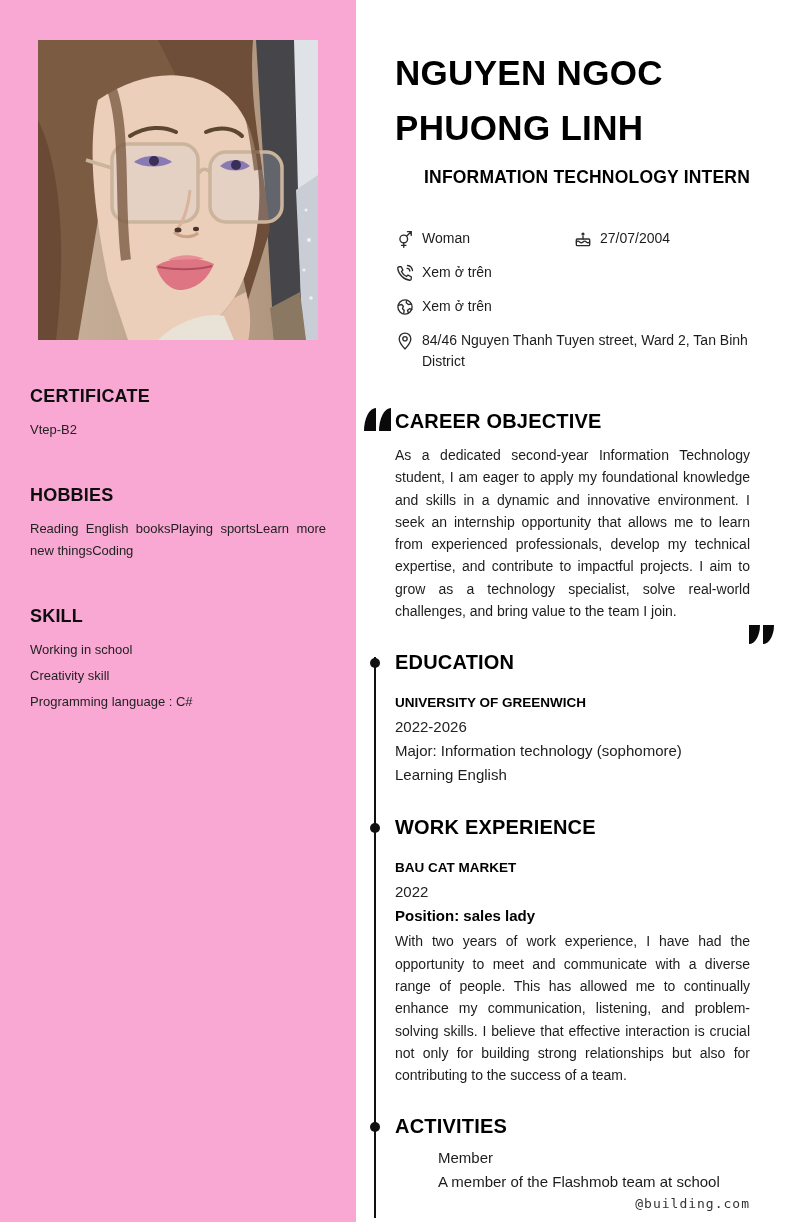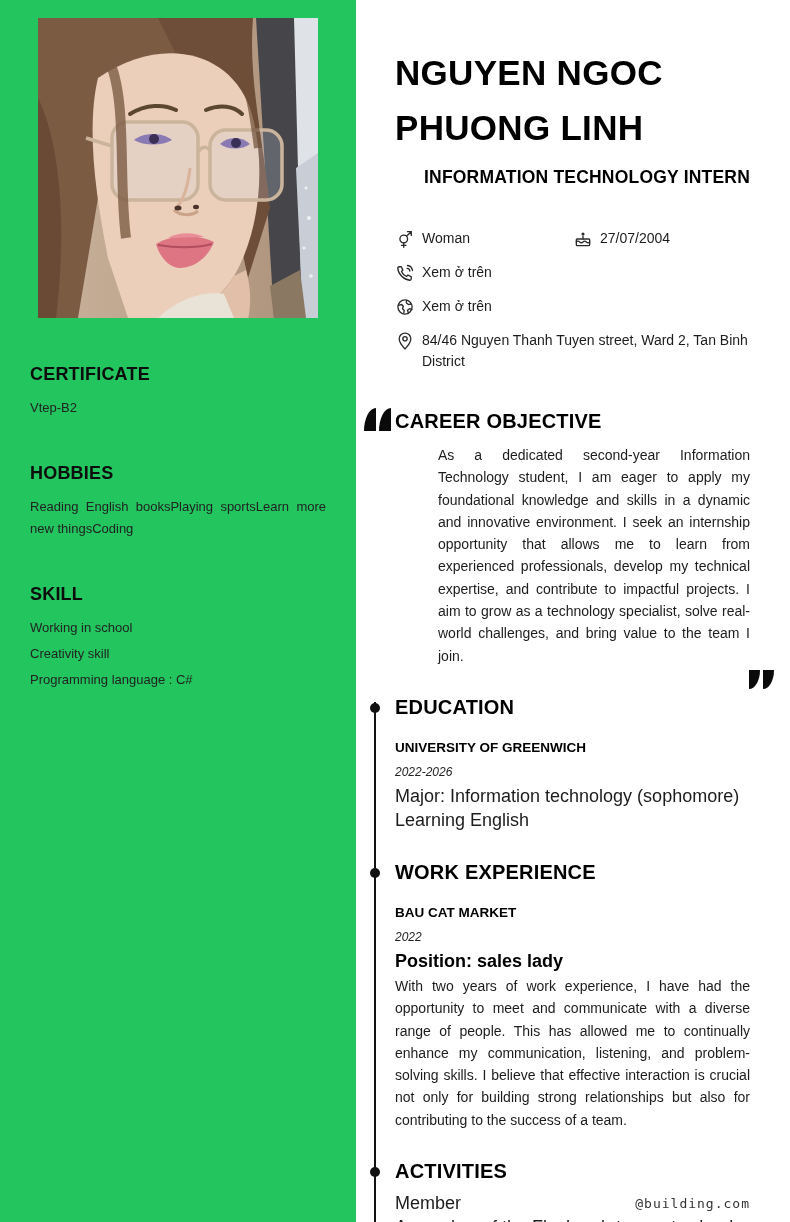--- a/index.html
+++ b/index.html
@@ -1,21 +1,21 @@
 <!DOCTYPE html>
 <html><head>
 <meta charset="utf-8">
 <style>
   * { margin:0; padding:0; box-sizing:border-box; }
   html,body { background:#fff; }
   body { font-family:"Liberation Sans", sans-serif; color:#1f1f1f; }
   .page { width:790px; height:1222px; display:flex; overflow:hidden; background:#fff; }
 
   
-  .sidebar { width:356px; min-width:356px; background:#22c55e; padding:18px 30px 0 30px; }
+  .sidebar { width:356px; min-width:356px; background:#f9a8d4; padding:40px 30px 0 30px; }
   .photo-wrap { width:280px; height:300px; margin:0 auto; overflow:hidden; }
   .photo-wrap svg { display:block; }
   .side-section { margin-top:44px; }
   .side-section.first { margin-top:46px; }
   .side-title { font-size:18px; font-weight:bold; color:#0d0d0d; letter-spacing:0.2px; }
   .side-body { margin-top:12px; font-size:13px; line-height:22px; color:#222; text-align:justify; }
   .side-list div { font-size:13px; color:#222; line-height:26px; }
 
   
   .main { position:relative; flex:1; background:#fff; padding-top:45px; }
@@ -31,36 +31,36 @@
   .c-addr { max-width:356px; }
 
   .objective { position:relative; margin-top:38px; }
   .q { display:flex; gap:3px; position:absolute; }
   .q span { display:block; background:#0a0a0a; }
   .q-open { left:-31px; top:-2px; }
   .q-open span { width:12px; height:23px; border-radius:100% 0 0 0; }
   .q-close { right:-24px; bottom:-22px; }
   .q-close span { width:11px; height:19px; border-radius:0 0 100% 0; }
   .sec-title { font-size:20px; font-weight:bold; color:#000; letter-spacing:0.2px; }
-  .body-text { margin-top:11px; font-size:14px; line-height:22.3px; color:#1c1c1c; text-align:justify;margin-left:43px; }
+  .body-text { margin-top:11px; font-size:14px; line-height:22.3px; color:#1c1c1c; text-align:justify; }
 
   
   .timeline { position:relative; margin-top:29px; padding-bottom:24px; }
   .timeline::before { content:""; position:absolute; left:18px; top:6px; bottom:0; width:2px; background:#111; }
   .t-section { position:relative; margin-left:39px; margin-right:40px; }
   .t-section + .t-section { margin-top:29px; }
   .t-head { position:relative; }
   .dot { position:absolute; left:-25px; top:7px; width:10px; height:10px; border-radius:50%; background:#111; }
   .t-body { margin-top:17px; }
   .t-sub { font-size:13.5px; font-weight:bold; color:#000; line-height:24px; }
-  .t-period { font-size:12px; font-style:italic; color:#222; line-height:24px; }
-  .t-line { font-size:18px; color:#1c1c1c; line-height:24px; }
+  .t-period { font-size:15px; color:#222; line-height:24px; }
+  .t-line { font-size:15px; color:#1c1c1c; line-height:24px; }
   .t-line.bold { font-weight:bold; color:#000; }
   .t-para { margin-top:2px; font-size:14px; line-height:22.3px; color:#1c1c1c; text-align:justify; }
-  .t-gap { margin-top:8px; }
+  .t-gap { margin-top:8px;margin-left:43px; }
 
   .footer-brand { position:absolute; right:40px; bottom:11px; font-family:"DejaVu Sans Mono", monospace; font-size:13px; letter-spacing:1px; color:#333; }
 
   .ic svg { display:block; }
 </style>
 </head>
 <body>
 
 <div class="page">
 

